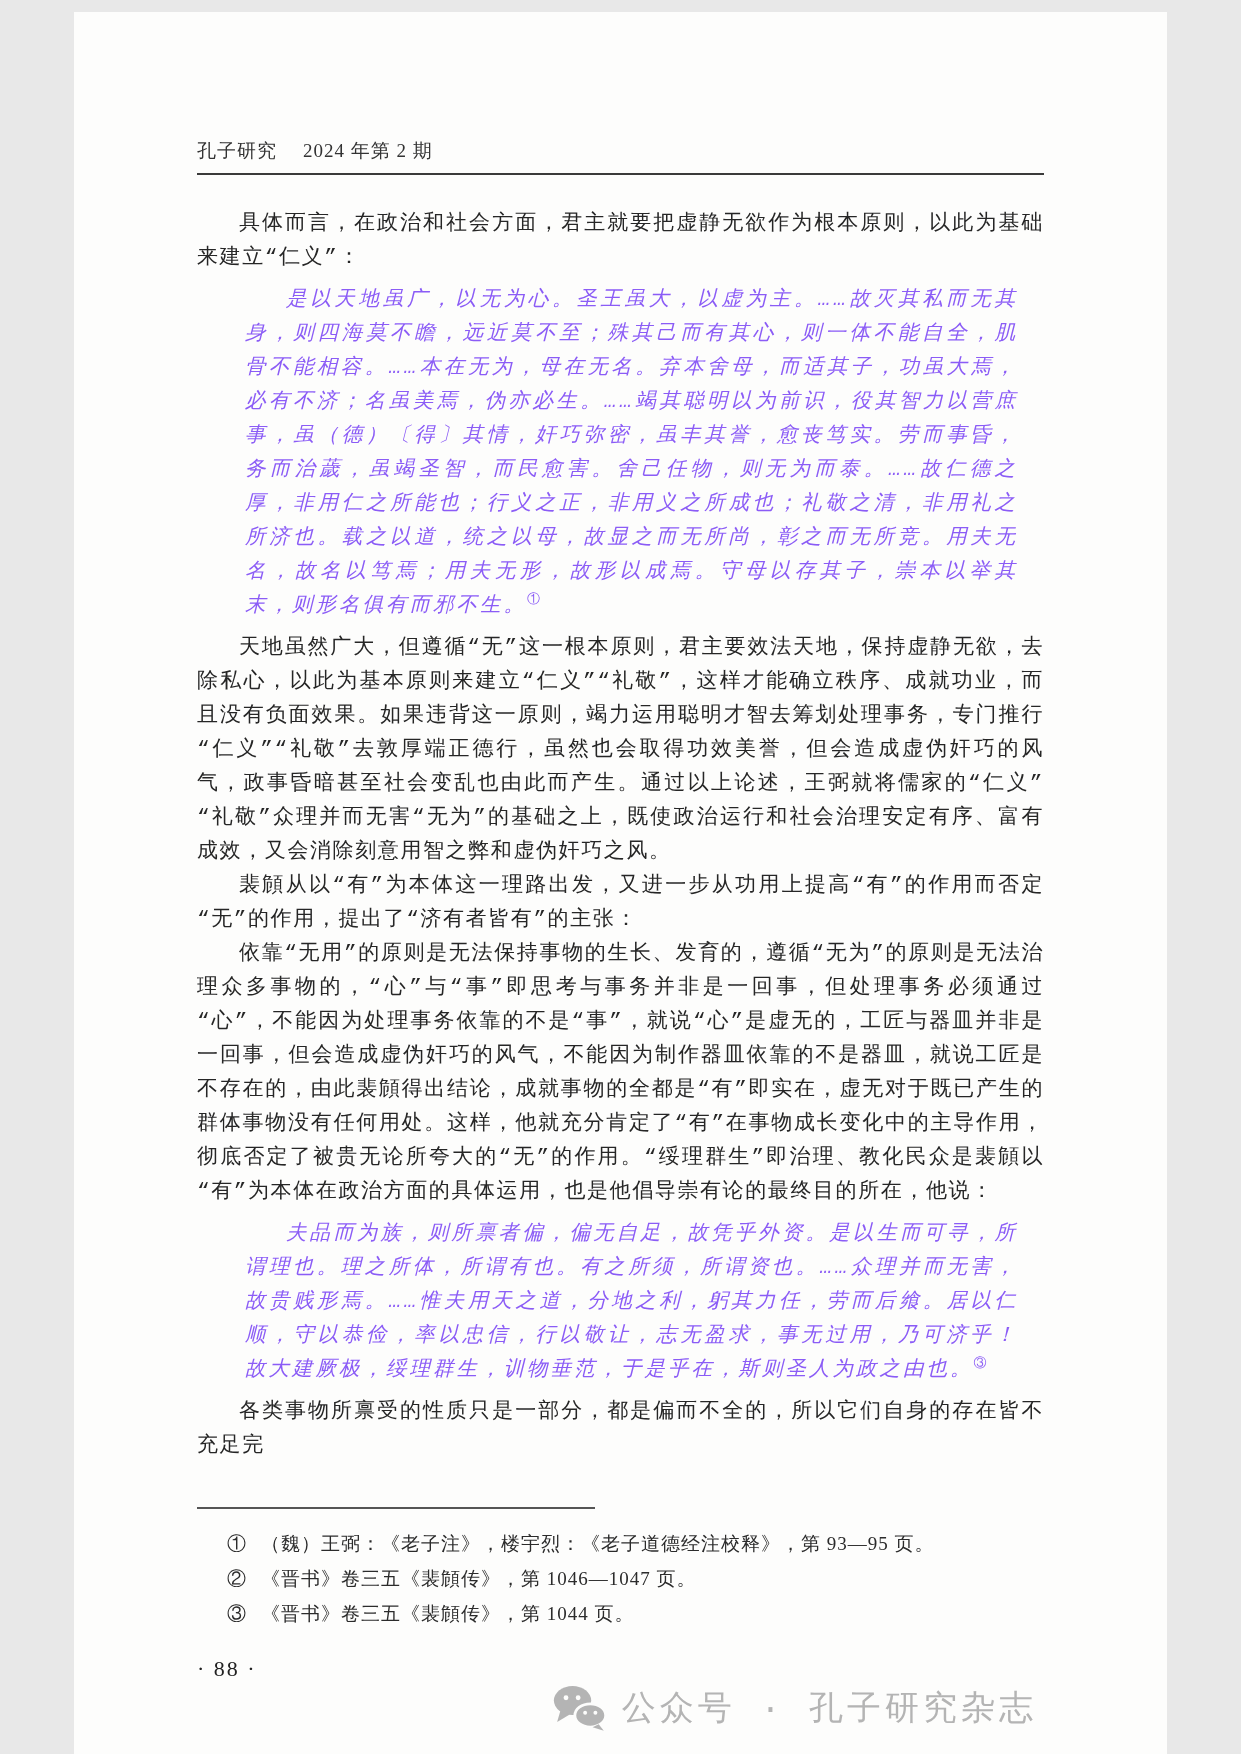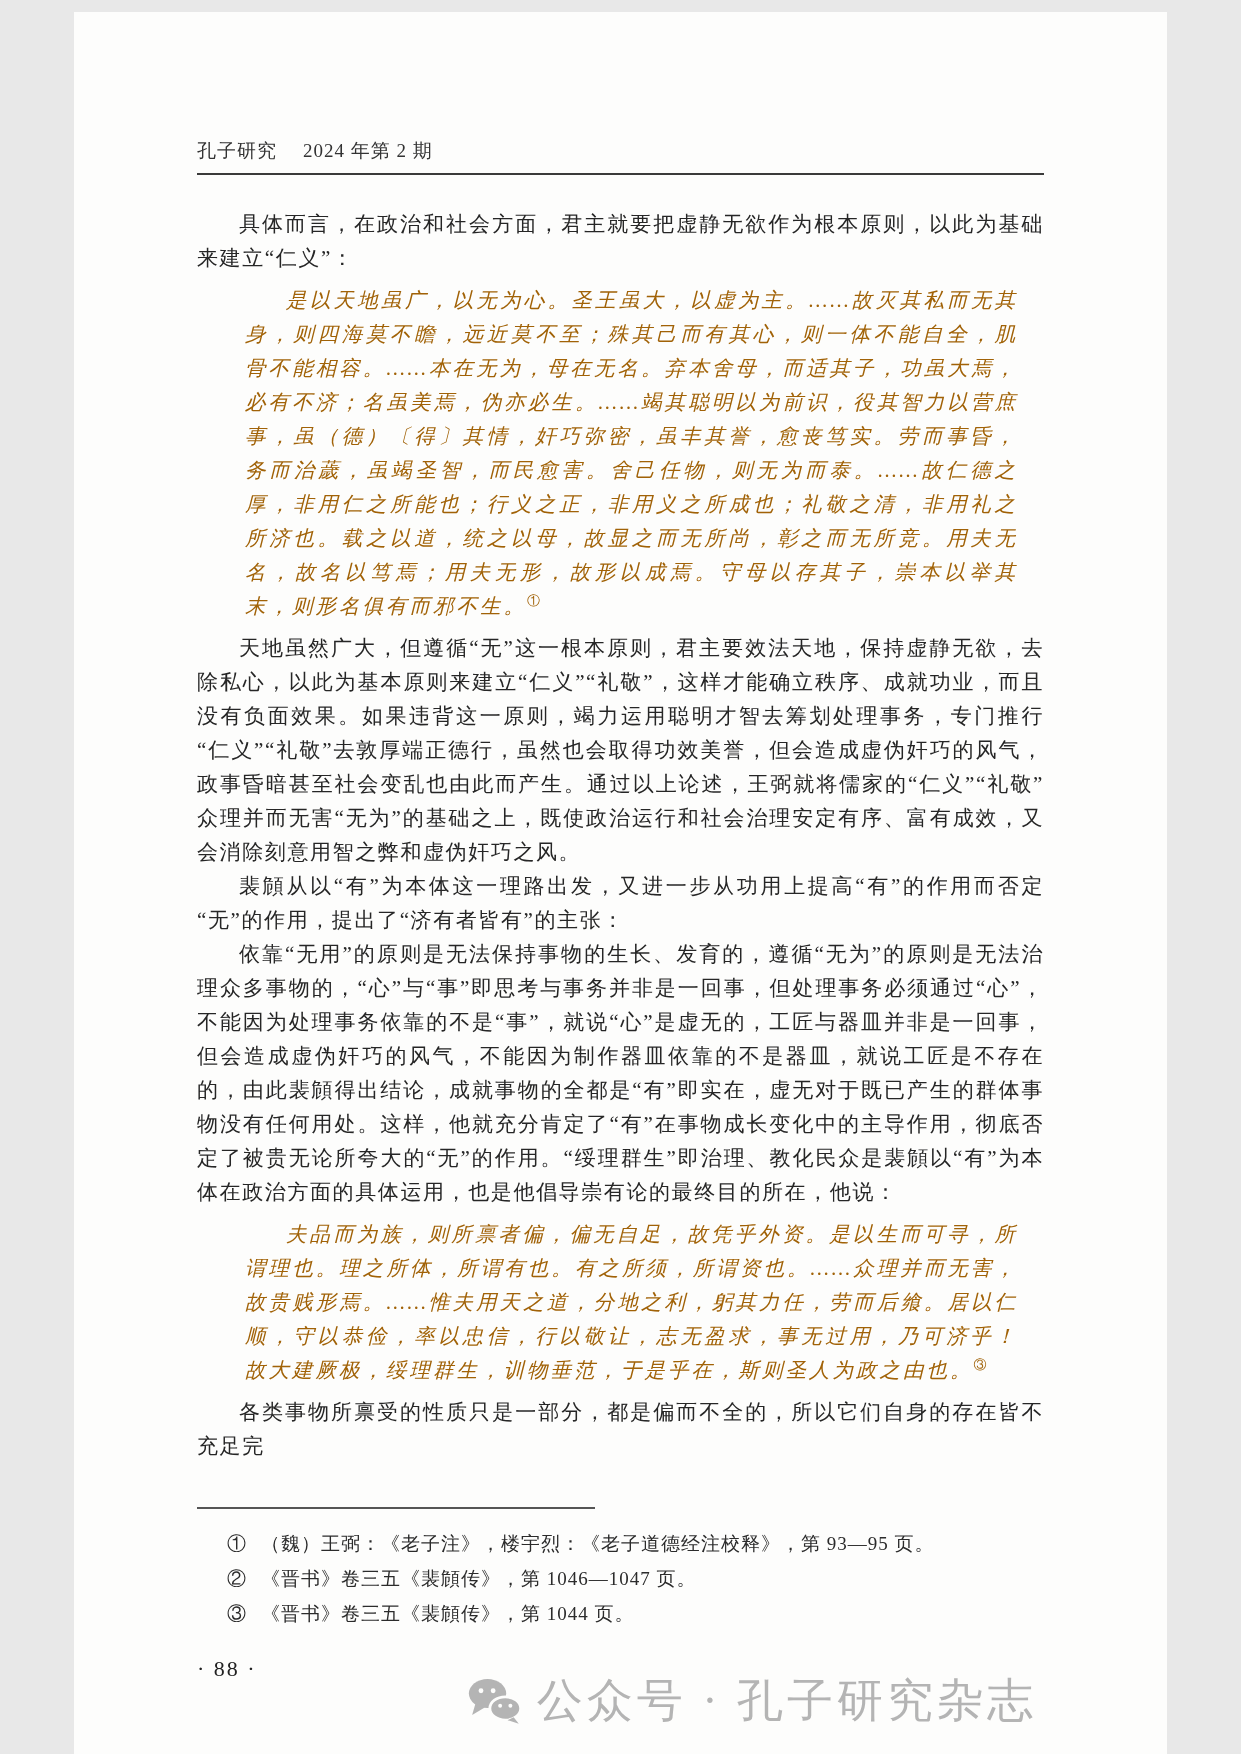--- a/index.html
+++ b/index.html
@@ -17,40 +17,40 @@
   
   .page-header{
     border-bottom:2px solid #3a3a3a;
     padding-bottom:9px;
     font-size:19px;
     letter-spacing:1px;
     color:#333;
   }
   .page-header .journal{margin-right:26px;}
   
-  .body-text{margin-top:32px;}
+  .body-text{margin-top:32px;font-family:Liberation Mono, monospace;}
   .para{
     font-size:21px;
     line-height:34px;
     letter-spacing:1.6px;
     text-align:justify;
     text-indent:2em;
     margin:0;
   }
   .quote{
     font-size:20.5px;
     line-height:34px;
     letter-spacing:3px;
     text-align:justify;
     text-indent:2em;
     margin:8px 0 8px 0;
     padding-left:48px;
     padding-right:26px;
     font-style:italic; 
-    color:#a16207;
+    color:#8b5cf6;
   }
   sup.fn-marker{
     font-size:13px;
     font-style:normal;
     letter-spacing:0;
     vertical-align:super;
     line-height:0;
   }
   
   .footnote-divider{
@@ -71,23 +71,23 @@
   }
   
   .watermark{
     position:absolute;
     right:130px;
     bottom:34px;
     display:flex;
     align-items:center;
     gap:14px;
     color:#b4b4b4;
-    font-size:46px;
+    font-size:34px;
     letter-spacing:4px;
-    font-family:Liberation Serif, serif;
+    font-family:Liberation Mono, monospace;
   }
   .watermark svg{display:block;}
 </style>
 </head>
 <body>
 
 <div class="page">
 
   <div class="page-header">
     <span class="journal">孔子研究</span><span class="issue">2024 年第 2 期</span>

